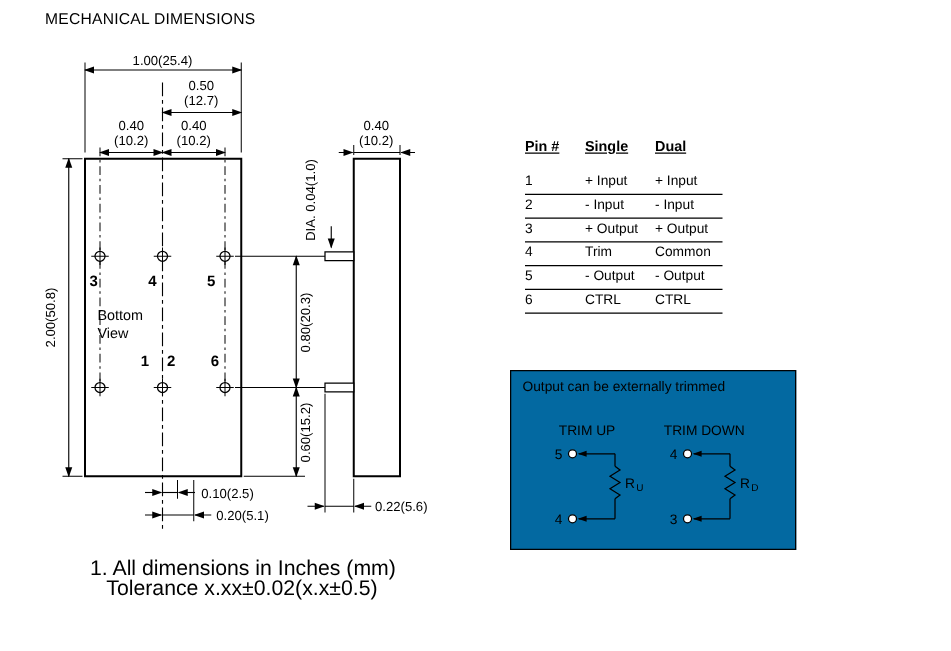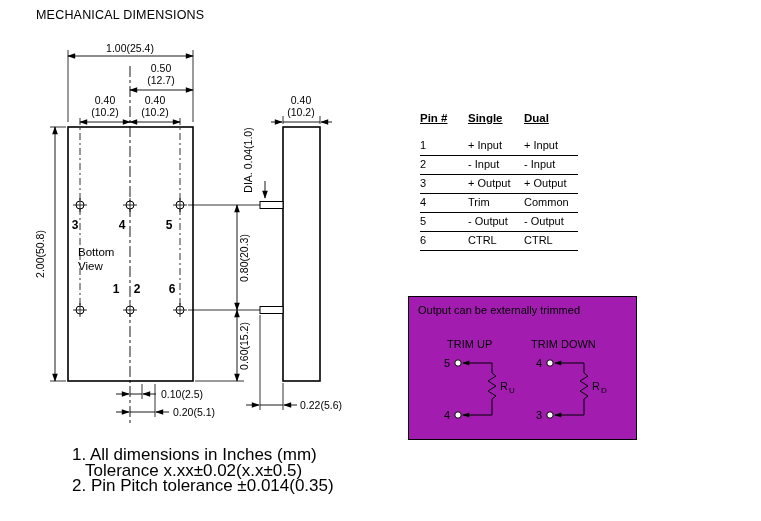--- a/index.html
+++ b/index.html
@@ -19,21 +19,21 @@
   .dim{stroke:#000;stroke-width:.9;fill:none}
   .wire{stroke:#000;stroke-width:1;fill:none}
   .circle-term{fill:#fff;stroke:#000;stroke-width:1}
 
   .pin-table{position:absolute;left:420px;top:112px;font-size:11px;white-space:nowrap}
   .pt-head{display:grid;grid-template-columns:48px 56px 54px;font-size:11.5px;font-weight:bold}
   .pt-head span{text-decoration:underline}
   .pt-body{margin-top:13px;width:158px}
   .pt-row{display:grid;grid-template-columns:48px 56px 54px;height:18px;line-height:16px;border-bottom:1px solid #000}
 
-  .trim-box{position:absolute;left:408px;top:296px;width:227px;height:142px;border:1px solid #000;background:#a21caf}
+  .trim-box{position:absolute;left:408px;top:296px;width:227px;height:142px;border:1px solid #000;background:#0369a1}
   .trim-text{padding:6px 0 0 9px;font-size:11px;line-height:14px}
   .trim-svg{position:absolute;left:0;top:36px}
   .trim-label{font-size:11px}
 
   .notes{position:absolute;left:72px;top:447px;font-size:17px;line-height:15.5px}
   .indent{padding-left:13px}
 </style>
 </head>
 <body>
 
@@ -244,16 +244,15 @@
         <text class="trim-label" x="133" y="86" text-anchor="end">3</text>
         <text class="trim-label" x="183" y="57">R</text>
         <text x="192" y="60" style="font-size:8px">D</text>
       </g>
     </svg>
   </div>
 
   <div class="notes">
     <div>1. All dimensions in Inches (mm)</div>
     <div class="indent">Tolerance x.xx±0.02(x.x±0.5)</div>
-    <div>2. Pin Pitch tolerance ±0.014(0.35)</div>
   </div>
 
 </div>
 
 </body></html>

